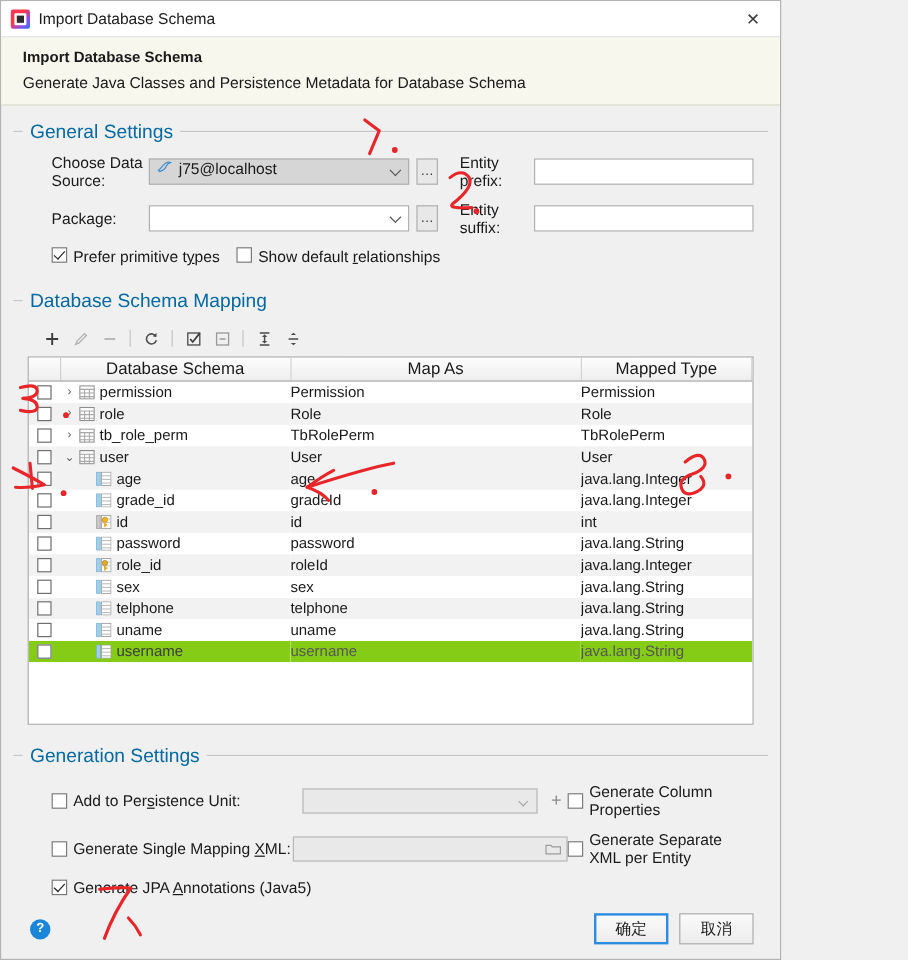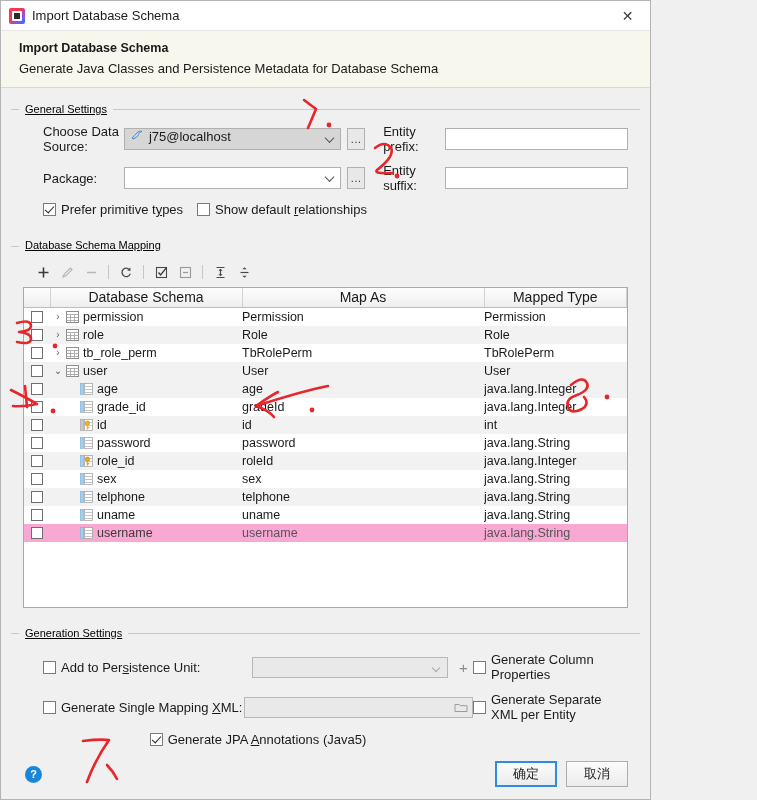--- a/index.html
+++ b/index.html
@@ -60,21 +60,21 @@
   
   .content { padding: 0 10px; flex:1; display:flex; flex-direction:column; }
   .group { position: relative; margin-top: 14px; }
   .group-line {
     border-top: 1px solid #c8c8c8;
     position:absolute; left:0; right:0; top: 7px;
   }
   .group-label {
     position: relative; display:inline-block;
     background:#f0f0f0; padding: 0 6px 0 6px; margin-left: 8px;
-    font-size:11px; color:#000000;text-decoration:underline;
+    font-size:16px; color:#0369a1;
   }
   .group-body { padding: 8px 12px 8px 12px; }
   
   .gs-row { display:flex; align-items:center; margin-bottom: 9px; }
   .gs-label { width: 122px; font-size:13px; padding-left: 20px;}
   .combo {
     height: 22px; width: 272px;
     border: 1px solid #b0b0b0; background:#ffffff;
     display:flex; position:relative;
     padding-left: 6px; font-size: 13px;
@@ -93,21 +93,21 @@
     width: 22px; height: 22px; margin-left: 6px;
     border:1px solid #b0b0b0; background:#e8e8e8;
     display:flex; align-items:center; justify-content:center;
     font-size: 11px; color:#333; letter-spacing:0.5px; cursor:pointer;
   }
   .side-label { margin-left: 18px; width: 78px; font-size:13px; }
   .textfield {
     height: 22px; width: 198px;
     border:1px solid #b0b0b0; background:#ffffff;
   }
-  .cb-row { display:flex; align-items:center; padding-left:20px; margin-top:2px;}
+  .cb-row { display:flex; padding-left:20px; margin-top:2px;}
   .cbox {
     width: 13px; height: 13px; border:1px solid #7a7a7a; background:#fff;
     display:inline-flex; align-items:center; justify-content:center;
     margin-right: 5px; flex:none; position:relative; cursor:pointer;
   }
   .cbox.checked::after{
     content:""; position:absolute; width:4px; height:8px;
     border-right:1.6px solid #222; border-bottom:1.6px solid #222;
     transform: rotate(42deg); margin-bottom:2px;
   }
@@ -130,40 +130,40 @@
   table.grid th {
     background: linear-gradient(#fdfdfd,#eeeeee);
     border-right:1px solid #d2d2d2; border-bottom:1px solid #bdbdbd;
     font-weight: normal; font-size:14px; height:19px; color:#1a1a1a;
   }
   table.grid td {
     height: 18px; font-size:12.5px; padding:0; border:0;
     white-space: nowrap; overflow:hidden;
   }
   tr.alt td { background:#f2f2f2; }
-  tr.selected td { background:#f9a8d4; color:#3c3c3c; }
+  tr.selected td { background:#84cc16; color:#3c3c3c; }
   tr.selected td.c-map, tr.selected td.c-type { color:#565656; }
   td.c-chk { width:26px; text-align:center; }
   td.c-name { width:192px; }
   td.c-map  { width:242px; padding-left:4px; }
   td.c-type { padding-left:4px; }
   .rowchk {
     width:12px;height:12px;border:1px solid #6f6f6f;background:#fff;
     display:inline-block; vertical-align:middle; cursor:pointer;
   }
   .namecell { display:flex; align-items:center; height:18px; }
   .twisty {
     width: 16px; text-align:center; color:#666; font-size:10px; flex:none; cursor:pointer;
   }
   .indent { width: 30px; flex:none; }
   .tblicon, .colicon { width:13px; height:12px; margin-right:4px; flex:none; }
   .emptyfill { flex:1; background:#fff; }
   
   .gen-row { display:flex; align-items:center; margin-bottom:10px; }
-  .gen-left { width: 450px; display:flex; align-items:center; padding-left:20px;justify-content:center;}
+  .gen-left { width: 450px; display:flex; align-items:center; padding-left:20px;}
   .gen-cb-label { font-size:13px; width: 200px; }
   .gen-combo {
     width:205px; height:21px; border:1px solid #b8b8b8; background:#e9e9e9;
     position:relative;
   }
   .plus-btn {
     width:20px;height:21px;margin-left:6px;display:flex;align-items:center;justify-content:center;
     color:#8a8a8a;font-size:15px;cursor:pointer;
   }
   .folder-btn {

